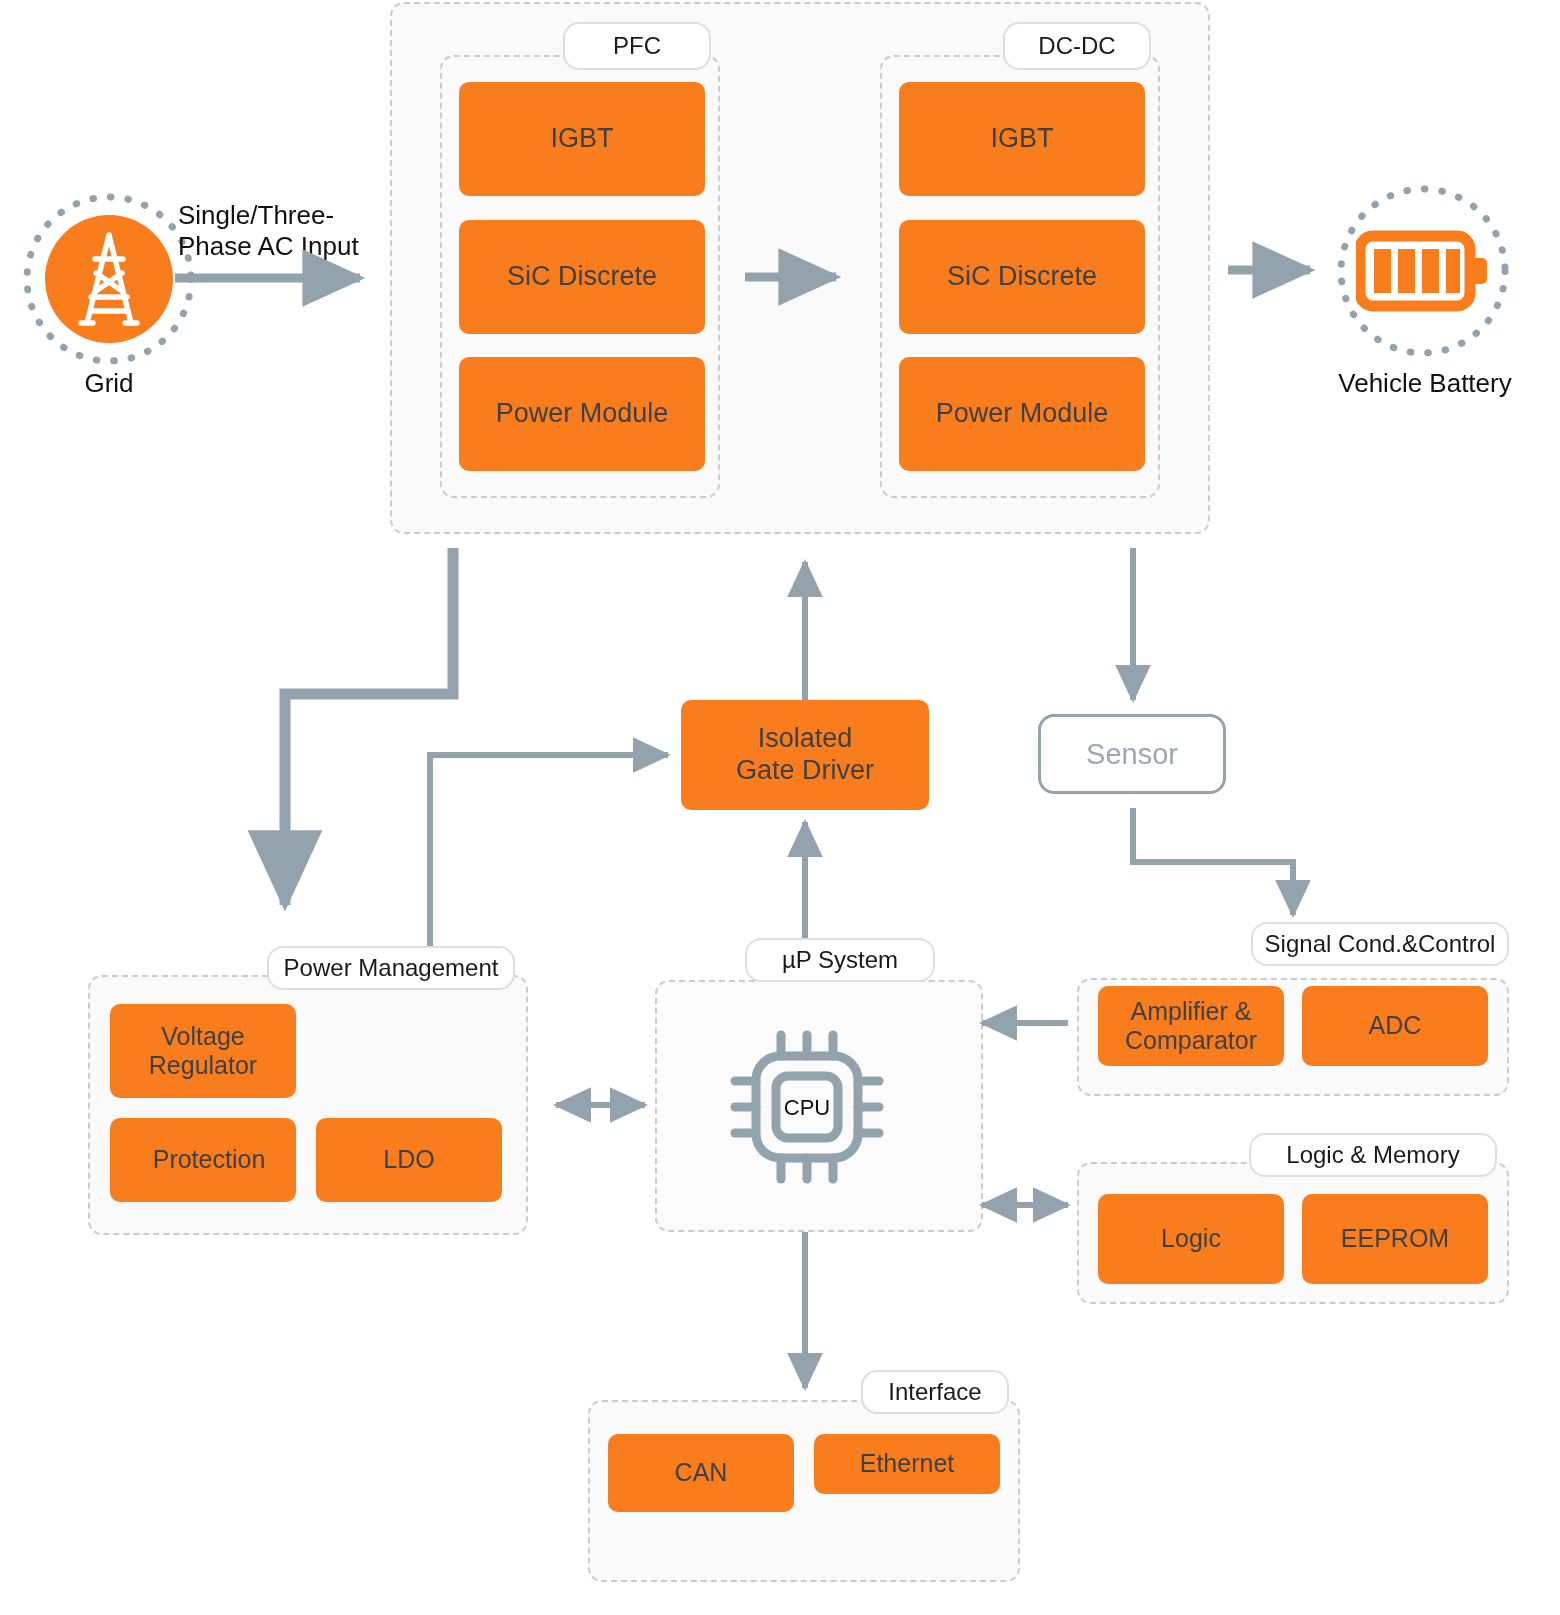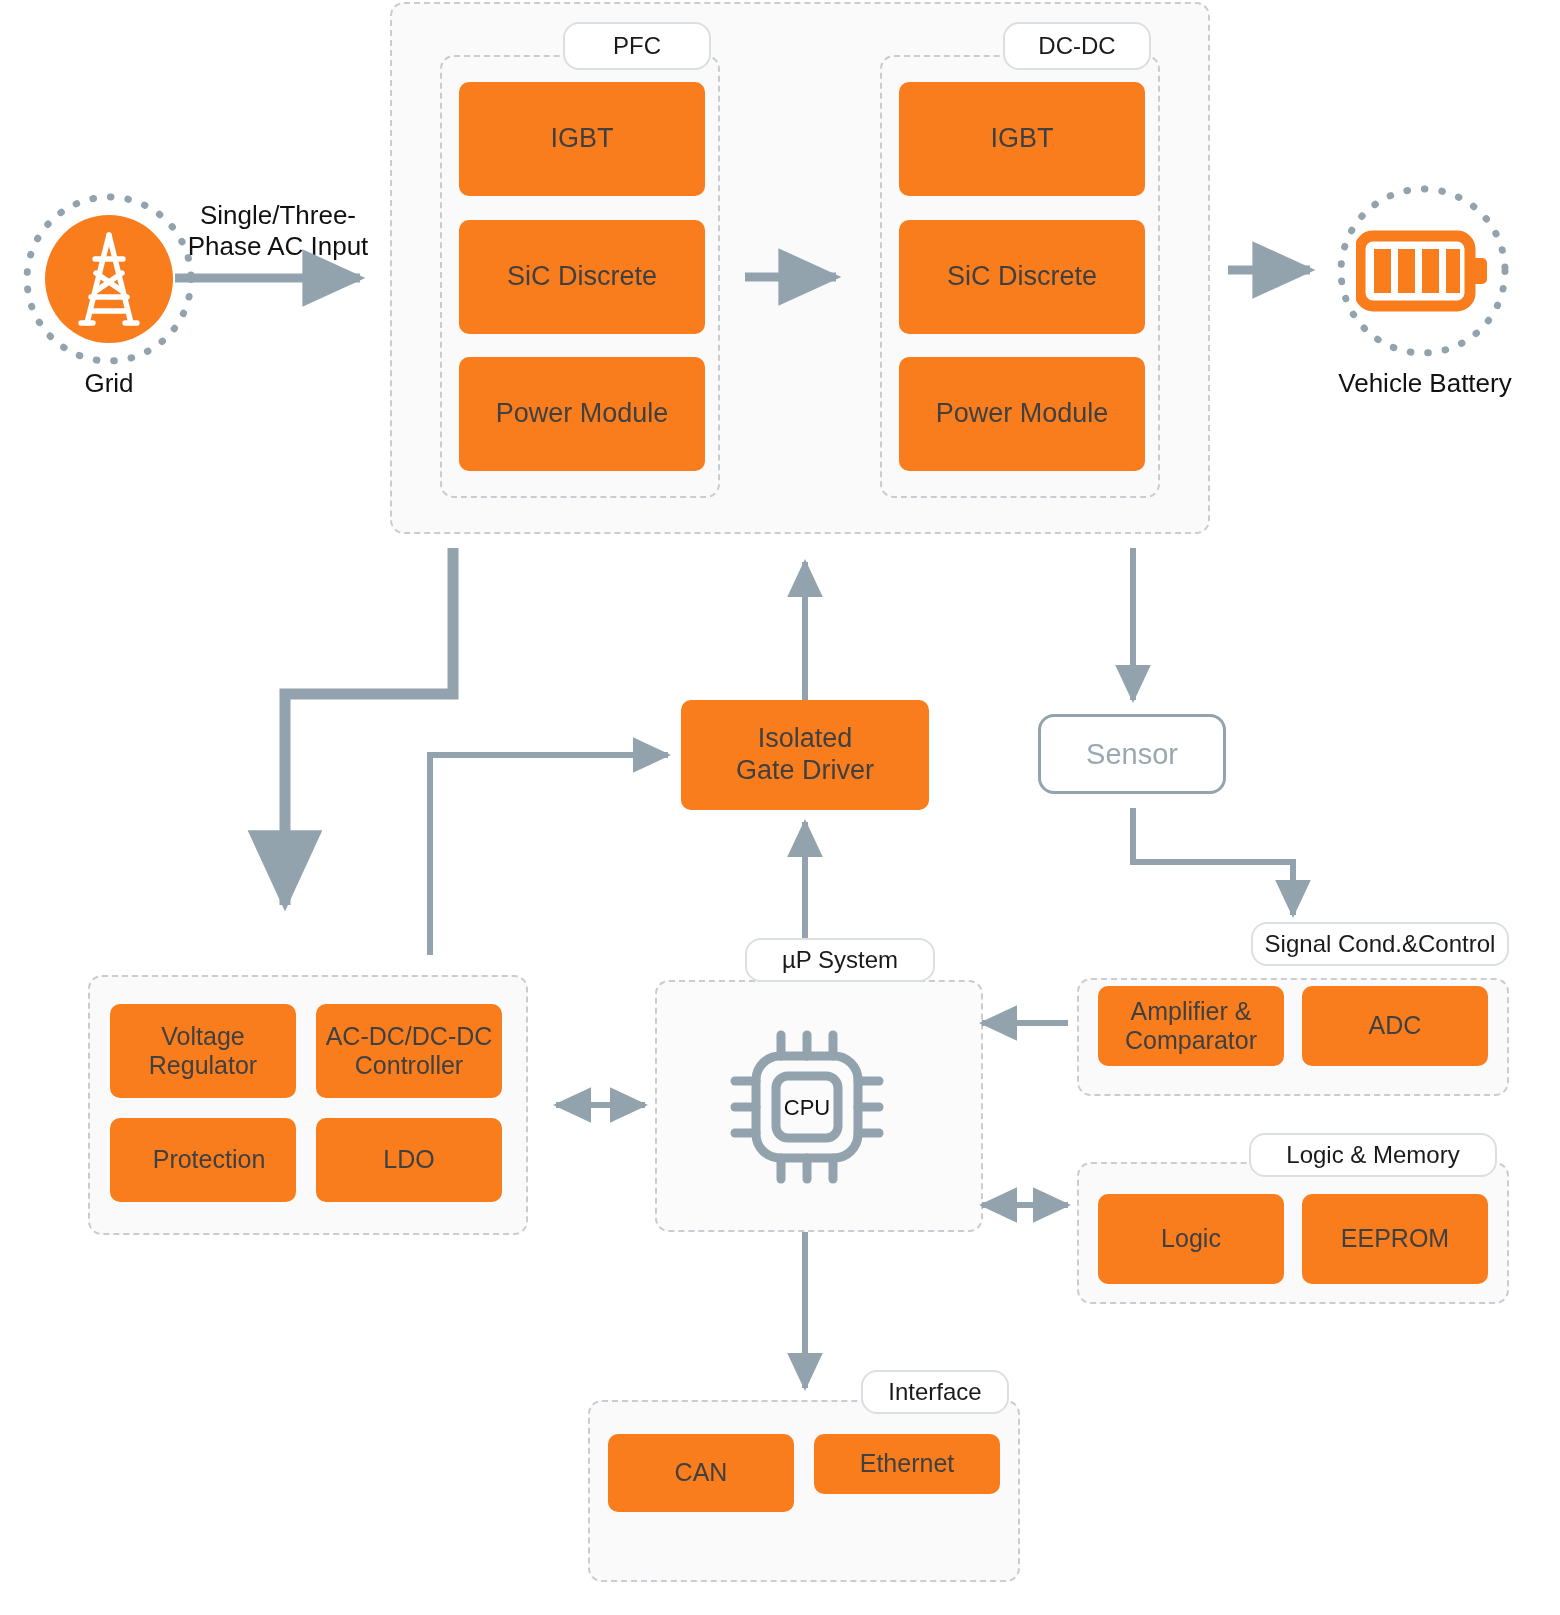--- a/index.html
+++ b/index.html
@@ -22,21 +22,21 @@
   .pill{position:absolute;box-sizing:border-box;background:#ffffff;
         border:2px solid #dcdfe2;border-radius:16px;display:flex;
         align-items:center;justify-content:center;color:#1a1a1a;font-size:24px;
         white-space:nowrap;z-index:6;padding:0 10px;}
 
   .sensorbox{position:absolute;box-sizing:border-box;background:#ffffff;
         border:3px solid #93a3ad;border-radius:16px;display:flex;align-items:center;
         justify-content:center;color:#9aa8b1;font-size:29px;}
 
   .endlabel{position:absolute;text-align:center;color:#111;font-size:26px;}
-  .edgelabel{position:absolute;text-align:center;color:#111;font-size:26px;
+  .edgelabel{position:absolute;color:#111;font-size:26px;
              line-height:1.2;}
 
   .dotcircle{position:absolute;}
   .iconwrap{position:absolute;display:flex;align-items:center;justify-content:center;}
 
   svg.wires{position:absolute;left:0;top:0;width:1560px;height:1615px;
             pointer-events:none;z-index:1;}
   .arrowline{stroke:#93a3ad;fill:none;}
   .cpu-txt{font-family:"Liberation Sans",sans-serif;font-size:22px;fill:#111;}
 </style>
@@ -153,28 +153,25 @@
   <div class="endlabel" style="left:1310px;top:368px;width:230px;">Vehicle Battery</div>
 
   <div class="node orange" style="left:681px;top:700px;width:248px;height:110px;flex-direction:column;">
     <span>Isolated</span>
     <span>Gate Driver</span>
   </div>
 
   <div class="sensorbox" style="left:1038px;top:714px;width:188px;height:80px;">Sensor</div>
 
   <div class="group" style="left:88px;top:975px;width:440px;height:260px;"></div>
+  <div class="pill" style="left:267px;top:946px;width:248px;height:44px;">Power Management</div>
 
   <div class="node orange sm" style="left:110px;top:1004px;width:186px;height:94px;flex-direction:column;">
     <span>Voltage</span>
     <span>Regulator</span>
-  </div>
-  <div class="node orange sm" style="left:316px;top:1004px;width:186px;height:94px;flex-direction:column;">
-    <span>AC-DC/DC-DC</span>
-    <span>Controller</span>
   </div>
   <div class="node orange sm" style="left:110px;top:1118px;width:186px;height:84px;padding-left:12px;">Protection</div>
   <div class="node orange sm" style="left:316px;top:1118px;width:186px;height:84px;">LDO</div>
 
   <div class="group plain" style="left:655px;top:980px;width:328px;height:252px;"></div>
   <div class="pill" style="left:745px;top:938px;width:190px;height:44px;">µP System</div>
 
   <div class="iconwrap" style="left:718px;top:1018px;width:178px;height:178px;">
     <svg width="178" height="178" viewBox="0 0 178 178">
       <g stroke="#93a3ad" stroke-width="9" fill="none" stroke-linecap="round" stroke-linejoin="round">

